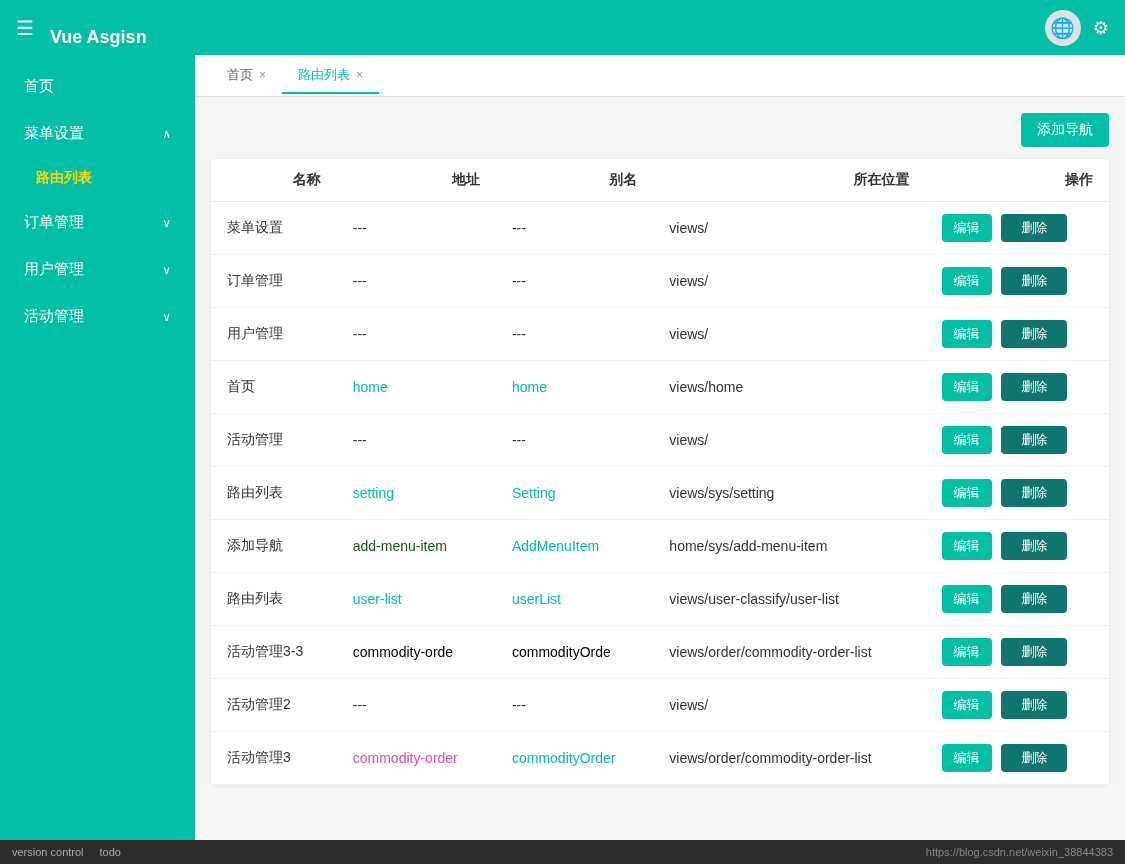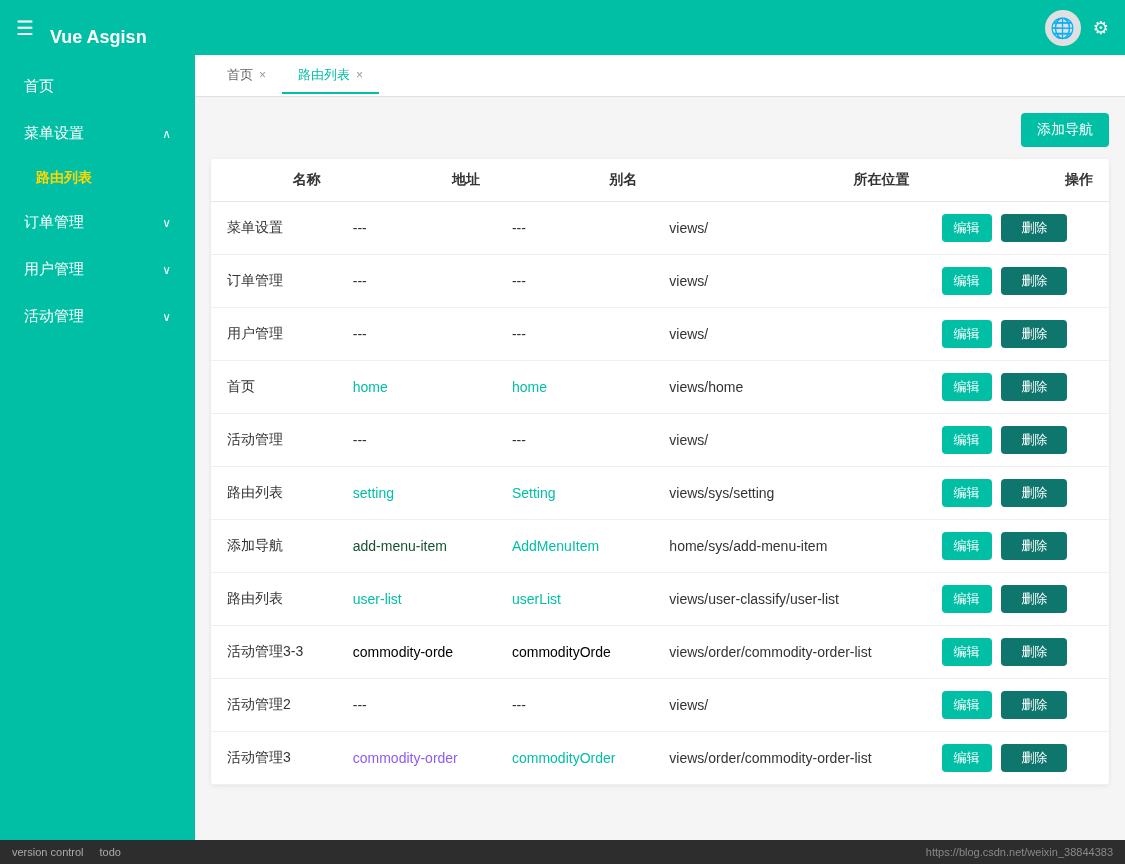--- a/index.html
+++ b/index.html
@@ -386,21 +386,21 @@
       <td style="color:#333">---</td>
       <td style="color:#333">---</td>
       <td>views/</td>
       <td class="action-cell">
         <button class="btn-edit">编辑</button>
         <button class="btn-delete">删除</button>
       </td>
     </tr>
               <tr>
       <td>活动管理3</td>
-      <td style="color:#8b5cf6">commodity-order</td>
+      <td style="color:#ec4899">commodity-order</td>
       <td style="color:#00BFA5">commodityOrder</td>
       <td>views/order/commodity-order-list</td>
       <td class="action-cell">
         <button class="btn-edit">编辑</button>
         <button class="btn-delete">删除</button>
       </td>
     </tr>
             </tbody>
         </table>
       </div>

